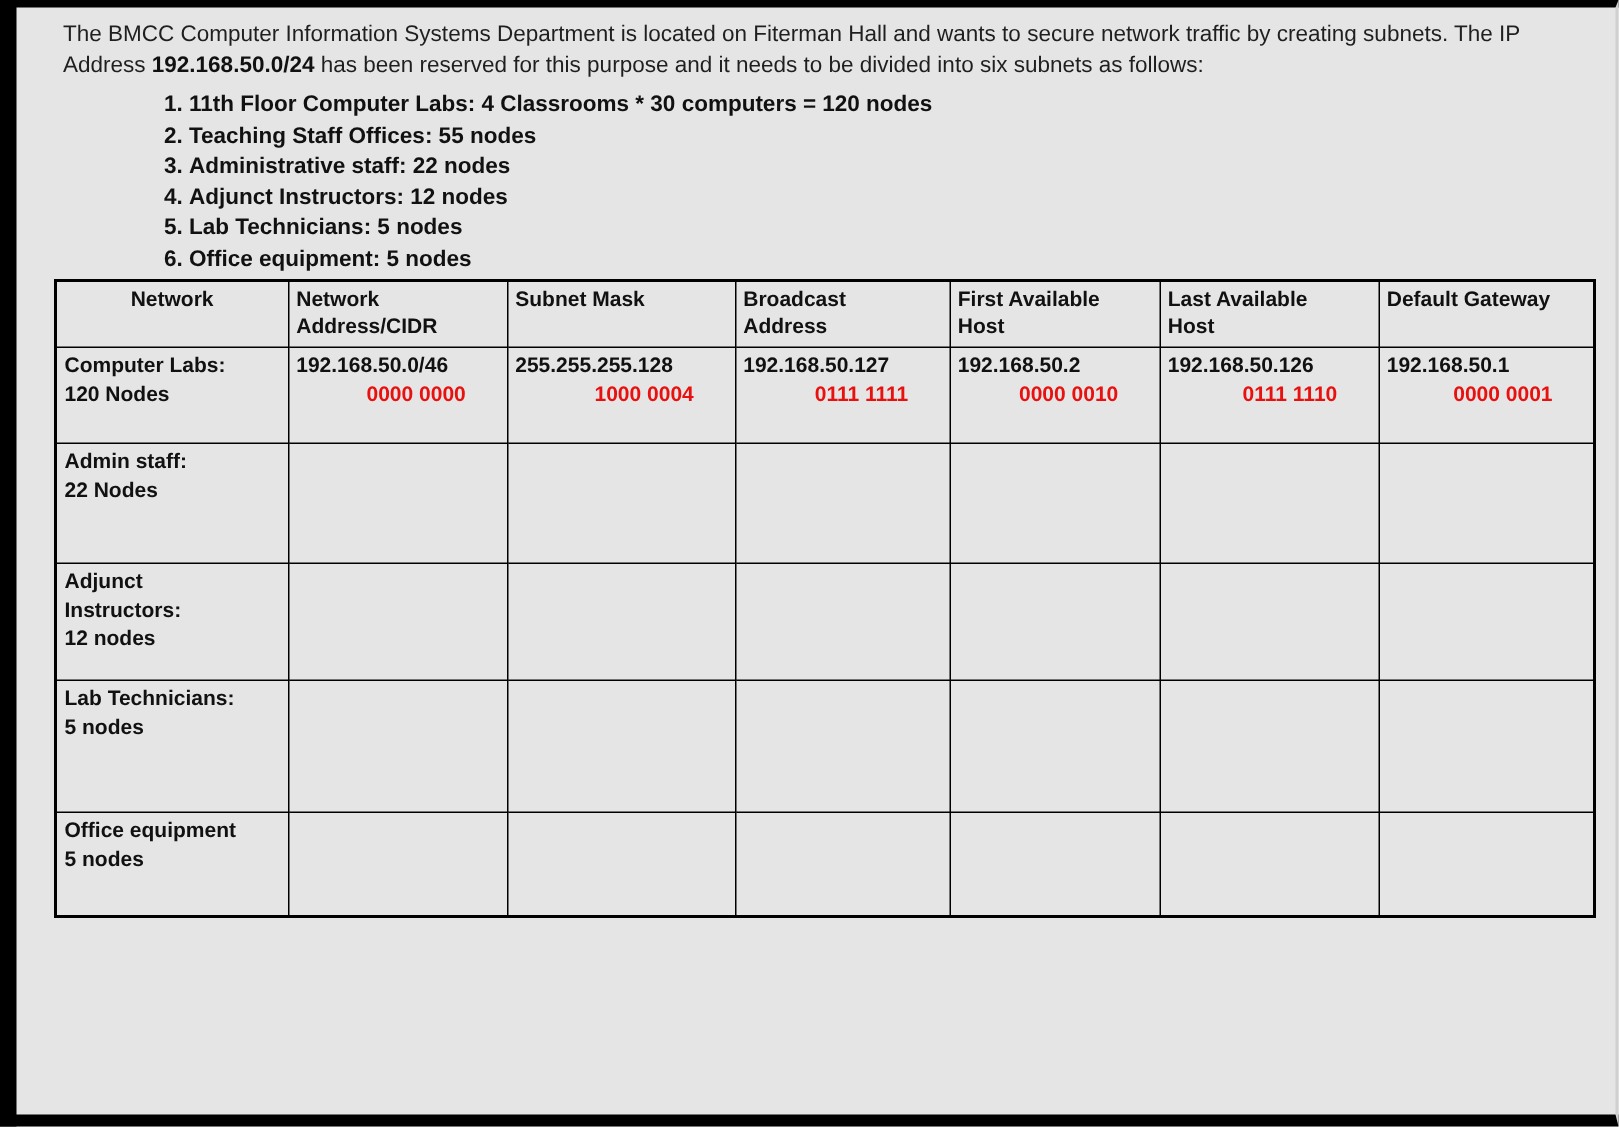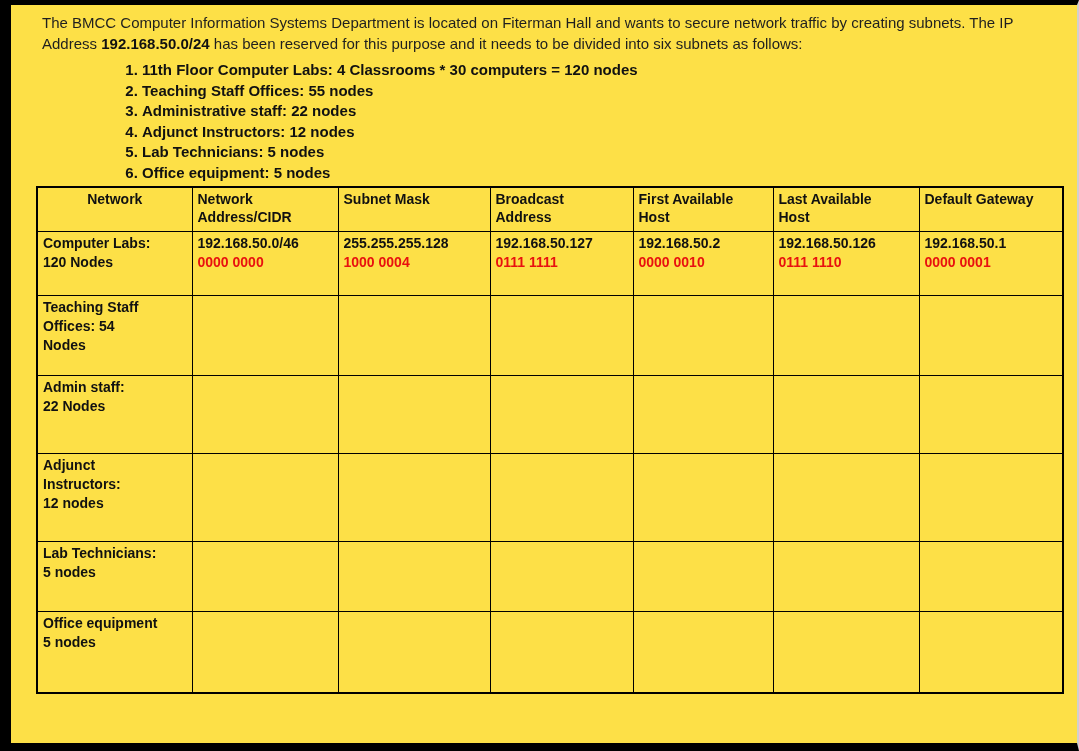--- a/index.html
+++ b/index.html
@@ -5,21 +5,21 @@
   * { box-sizing: border-box; }
   html, body { margin: 0; padding: 0; }
   body {
     width: 1079px; height: 751px;
     background: #ffffff;
     font-family: "Liberation Sans", sans-serif;
     overflow: hidden;
   }
   .page {
     width: 1079px; height: 751px;
-    background: #fde047;
+    background: #e5e5e5;
     border-top: 5px solid #000;
     border-left: 11px solid #000;
     border-bottom: 8px solid #000;
     border-right: 2px solid #d0d0d0;
     position: relative;
   }
   .content {
     padding: 7px 26px 0 31px;
     color: #1a1a1a;
   }
@@ -32,21 +32,21 @@
   }
   .intro .ip { font-weight: bold; color: #111; }
   ol.subnet-list {
     margin: 6px 0 4px 0;
     padding-left: 84px;
     font-size: 15px;
     font-weight: bold;
     color: #111;
   }
   ol.subnet-list li {
-    margin: 0 0 1px 16px;
+    margin: 0 0 1px 0;
     line-height: 19.5px;
   }
   .vlsm-note {
     margin: 8px 0 2px 0;
     font-style: italic;
     font-size: 17px;
     color: #1c1c1c;
   }
   .instruction {
     margin: 6px 0 14px 0;
@@ -78,21 +78,21 @@
   tbody th.row-label { line-height: 19px; }
   tbody tr:nth-child(1) { height: 64px; }
   tbody tr:nth-child(2) { height: 80px; }
   tbody tr:nth-child(3) { height: 78px; }
   tbody tr:nth-child(4) { height: 88px; }
   tbody tr:nth-child(5) { height: 70px; }
   tbody tr:nth-child(6) { height: 82px; }
   td .val { color: #111; line-height: 19px; }
   td .bin {
     color: #e8110f;
-    text-align: left;
+    text-align: right;
     padding-right: 22px;
     line-height: 19px;
   }
 </style>
 </head>
 <body>
 
 <div class="page">
   <div class="content">
 
@@ -139,31 +139,20 @@
           <th class="row-label">Computer Labs:
 120 Nodes</th>
           <td><div class="val">192.168.50.0/46</div><div class="bin">0000 0000</div></td>
           <td><div class="val">255.255.255.128</div><div class="bin">1000 0004</div></td>
           <td><div class="val">192.168.50.127</div><div class="bin">0111 1111</div></td>
           <td><div class="val">192.168.50.2</div><div class="bin">0000 0010</div></td>
           <td><div class="val">192.168.50.126</div><div class="bin">0111 1110</div></td>
           <td><div class="val">192.168.50.1</div><div class="bin">0000 0001</div></td>
         </tr>
         <tr>
-          <th class="row-label">Teaching Staff
-Offices: 54
-Nodes</th>
-          <td><div class="val"></div><div class="bin"></div></td>
-          <td><div class="val"></div><div class="bin"></div></td>
-          <td><div class="val"></div><div class="bin"></div></td>
-          <td><div class="val"></div><div class="bin"></div></td>
-          <td><div class="val"></div><div class="bin"></div></td>
-          <td><div class="val"></div><div class="bin"></div></td>
-        </tr>
-        <tr>
           <th class="row-label">Admin staff:
 22 Nodes</th>
           <td><div class="val"></div><div class="bin"></div></td>
           <td><div class="val"></div><div class="bin"></div></td>
           <td><div class="val"></div><div class="bin"></div></td>
           <td><div class="val"></div><div class="bin"></div></td>
           <td><div class="val"></div><div class="bin"></div></td>
           <td><div class="val"></div><div class="bin"></div></td>
         </tr>
         <tr>

